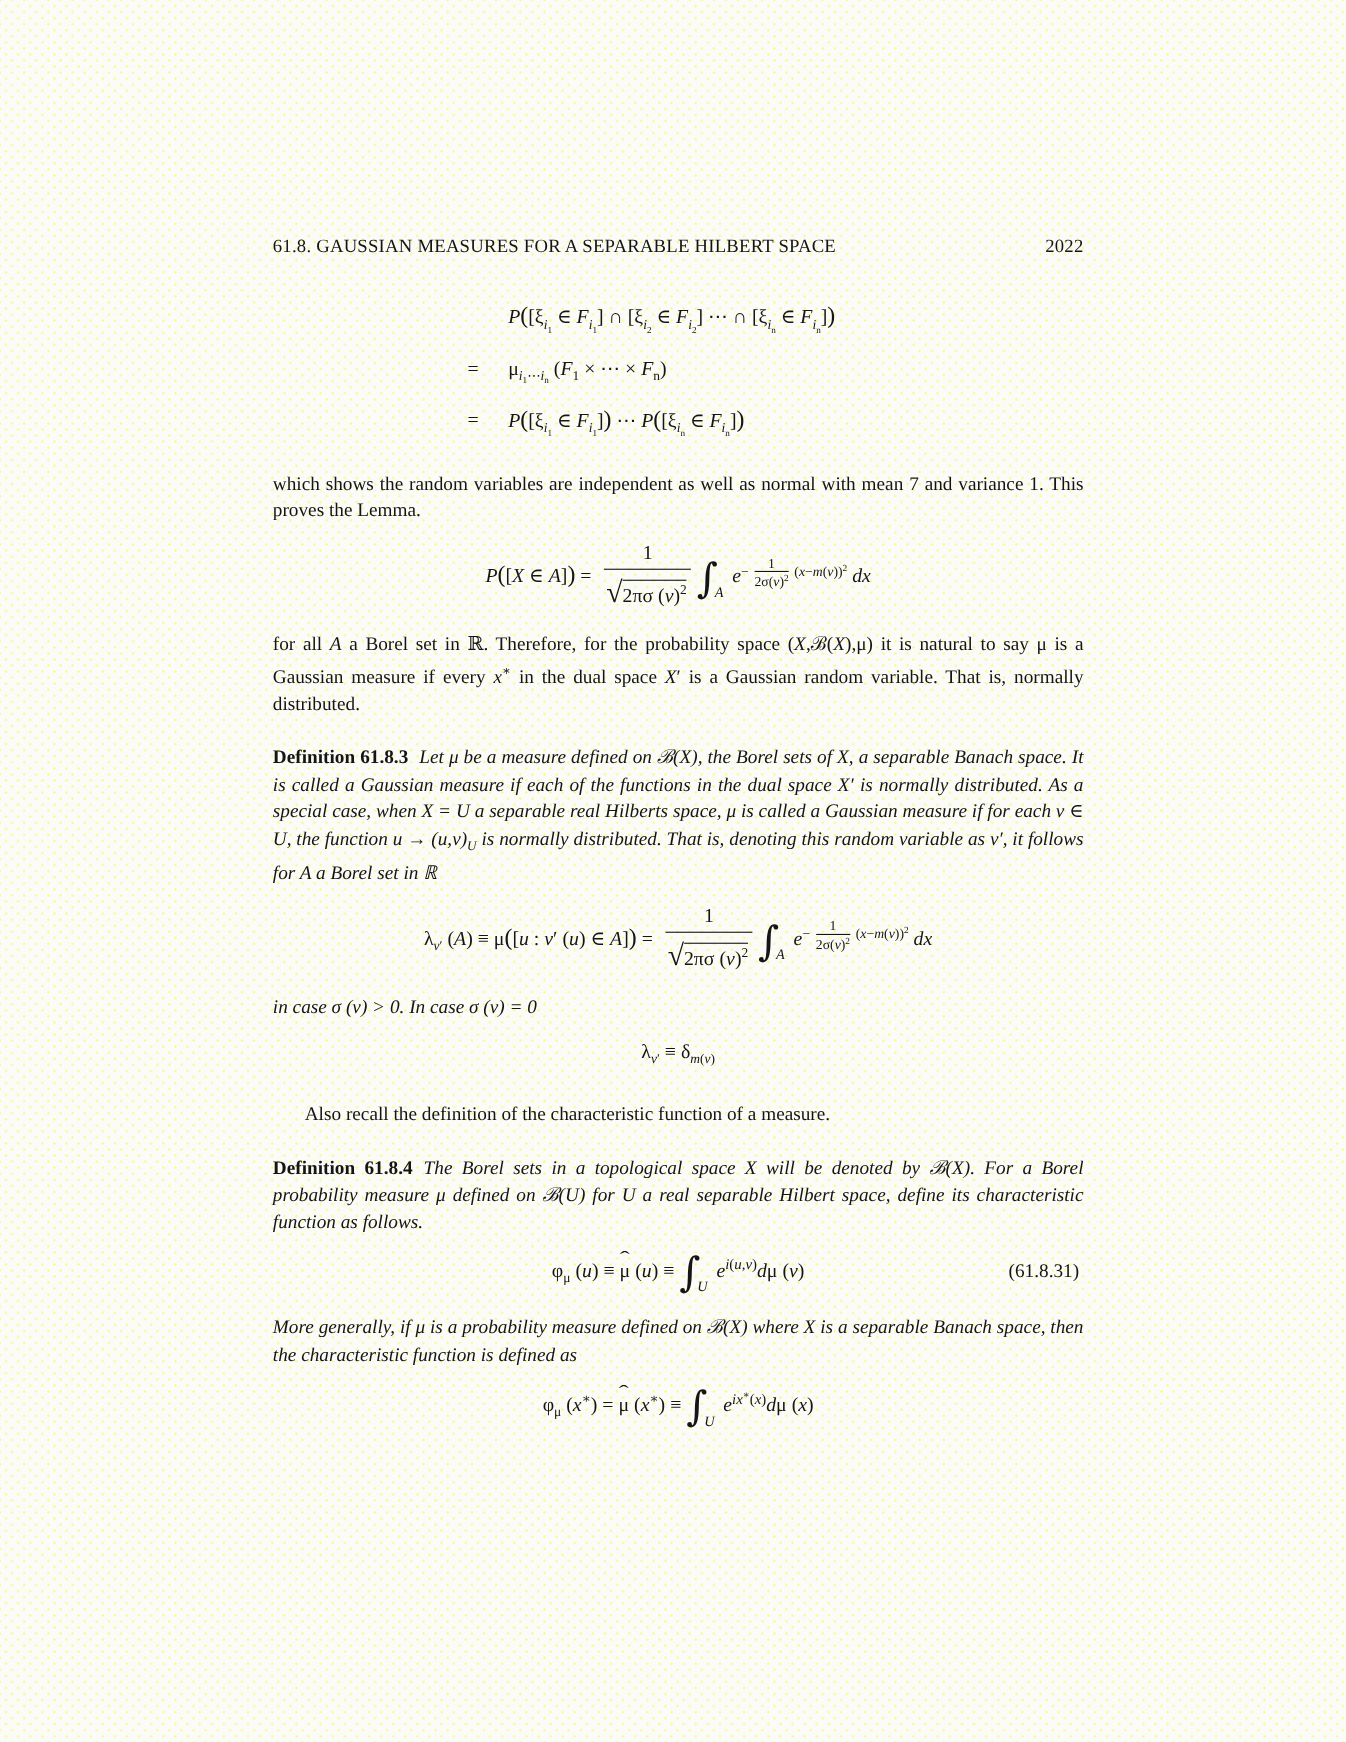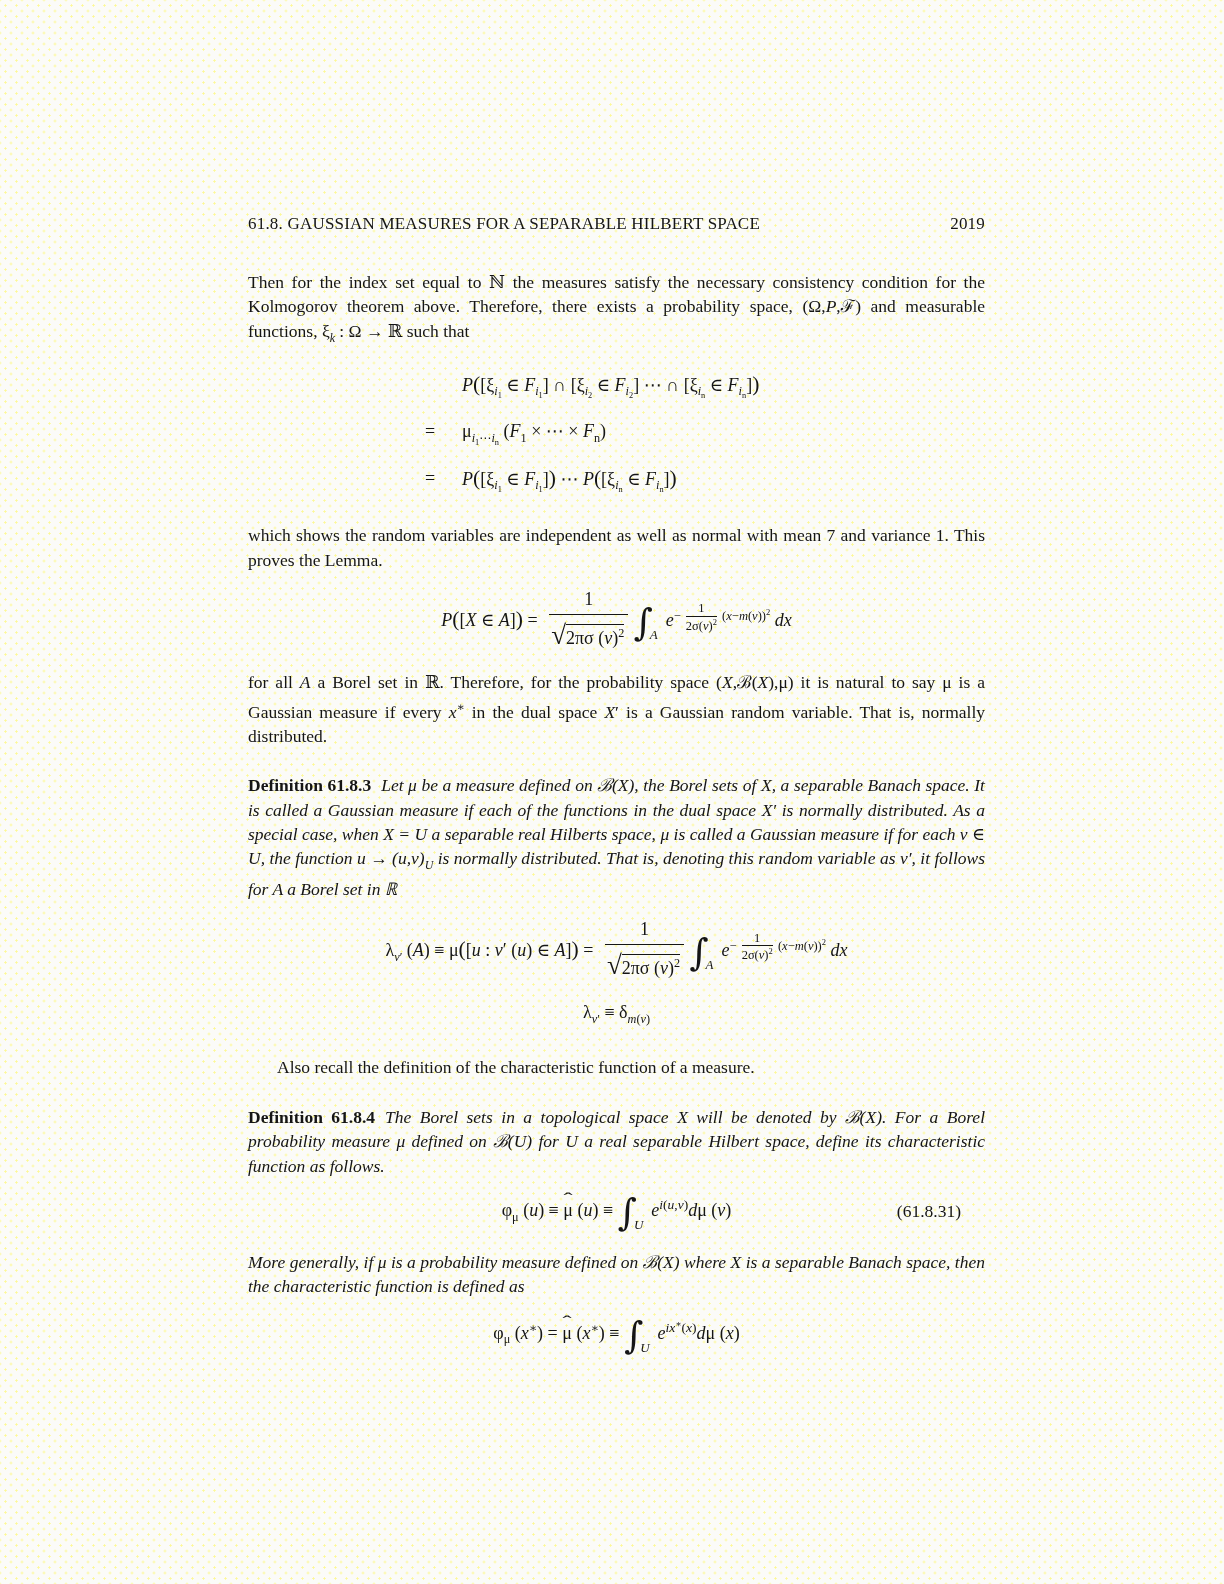--- a/index.html
+++ b/index.html
@@ -23,21 +23,21 @@
   sub{font-size:.68em;}
   sup{font-size:.68em;}
   
   .align{margin:17px 0 15px 177px;font-size:18px;}
   .arow{display:flex;align-items:flex-start;line-height:34.5px;white-space:nowrap;}
   .arel{display:inline-block;width:37px;}
   .bp{font-size:120%;}
   
   .deqn{font-size:18px;text-align:center;margin:19px 0 17px 0;white-space:nowrap;}
   .deqn.rel{position:relative;}
-  .tag{position:absolute;right:24px;top:50%;transform:translateY(-50%);font-size:17.5px;}
+  .tag{position:absolute;right:4px;top:50%;transform:translateY(-50%);font-size:17.5px;}
   .frac{display:inline-block;vertical-align:middle;text-align:center;margin:0 5px 0 7px;position:relative;top:-2px;}
   .fn{display:block;padding-bottom:4px;}
   .fd{display:block;border-top:1.3px solid #151515;padding:5px 4px 0 2px;white-space:nowrap;}
   .rt{font-size:150%;font-weight:400;}
   .rdc{display:inline-block;border-top:1.3px solid #151515;padding-top:1px;}
   .lint{font-family:"DejaVu Serif",serif;font-size:37px;line-height:0;vertical-align:middle;position:relative;top:1px;}
   .llim{font-size:13px;position:relative;top:13px;left:-3px;margin-right:5px;}
   .bexp{font-size:12.5px;vertical-align:6px;}
   .bexp2{font-size:13.5px;vertical-align:7px;}
   .sfrac{display:inline-block;text-align:center;vertical-align:middle;margin:0 2px;}
@@ -51,24 +51,23 @@
   .mt28{margin-top:29px;}
   .mt24{margin-top:25px;}
 </style>
 </head>
 <body>
 
 <div class="page">
 
   <div class="running-head">
     <span>61.8.  GAUSSIAN MEASURES FOR A SEPARABLE HILBERT SPACE</span>
-    <span>2019</span>
+    <span>2022</span>
   </div>
 
-  <p>Then for the index set equal to ℕ the measures satisfy the necessary consistency condition for the Kolmogorov theorem above. Therefore, there exists a probability space, (Ω,<i>P</i>,ℱ) and measurable functions, ξ<sub><i>k</i></sub> : Ω → ℝ such that</p>
 
   <div class="align">
     <div class="arow">
       <span class="arel"></span>
       <span><i>P</i><span class="bp">(</span>[ξ<sub><i>i</i><sub>1</sub></sub> ∈ <i>F</i><sub><i>i</i><sub>1</sub></sub>] ∩ [ξ<sub><i>i</i><sub>2</sub></sub> ∈ <i>F</i><sub><i>i</i><sub>2</sub></sub>] ⋯ ∩ [ξ<sub><i>i</i><sub>n</sub></sub> ∈ <i>F</i><sub><i>i</i><sub>n</sub></sub>]<span class="bp">)</span></span>
     </div>
     <div class="arow">
       <span class="arel">=</span>
       <span>μ<sub><i>i</i><sub>1</sub>⋯<i>i</i><sub>n</sub></sub> (<i>F</i><sub>1</sub> × ⋯ × <i>F</i><sub>n</sub>)</span>
     </div>
@@ -83,20 +82,21 @@
   <div class="deqn"><i>P</i><span class="bp">(</span>[<i>X</i> ∈ <i>A</i>]<span class="bp">)</span> = <span class="frac"><span class="fn">1</span><span class="fd"><span class="rt">√</span><span class="rdc">2πσ (<i>v</i>)<sup>2</sup></span></span></span><span class="lint">∫</span><span class="llim"><i>A</i></span><i>e</i><sup class="bexp">− <span class="sfrac"><span>1</span><span>2σ(<i>v</i>)<sup>2</sup></span></span> (<i>x</i>−<i>m</i>(<i>v</i>))<sup>2</sup></sup> <i>dx</i></div>
 
   <p>for all <i>A</i> a Borel set in ℝ. Therefore, for the probability space (<i>X</i>,ℬ(<i>X</i>),μ) it is natural to say μ is a Gaussian measure if every <i>x</i><sup>∗</sup> in the dual space <i>X</i>′ is a Gaussian random variable. That is, normally distributed.</p>
 
   <p class="def">
     <span class="deflabel">Definition 61.8.3</span><span>Let μ be a measure defined on ℬ(<i>X</i>), the Borel sets of <i>X</i>, a separable Banach space. It is called a Gaussian measure if each of the functions in the dual space <i>X</i>′ is normally distributed. As a special case, when <i>X</i> = <i>U</i> a separable real Hilberts space, μ is called a Gaussian measure if for each <i>v</i> ∈ <i>U</i>, the function <i>u</i> → (<i>u</i>,<i>v</i>)<sub><i>U</i></sub> is normally distributed. That is, denoting this random variable as <i>v</i>′, it follows for <i>A</i> a Borel set in ℝ</span>
   </p>
 
   <div class="deqn">λ<sub><i>v</i>′</sub> (<i>A</i>) ≡ μ<span class="bp">(</span>[<i>u</i> : <i>v</i>′ (<i>u</i>) ∈ <i>A</i>]<span class="bp">)</span> = <span class="frac"><span class="fn">1</span><span class="fd"><span class="rt">√</span><span class="rdc">2πσ (<i>v</i>)<sup>2</sup></span></span></span><span class="lint">∫</span><span class="llim"><i>A</i></span><i>e</i><sup class="bexp">− <span class="sfrac"><span>1</span><span>2σ(<i>v</i>)<sup>2</sup></span></span> (<i>x</i>−<i>m</i>(<i>v</i>))<sup>2</sup></sup> <i>dx</i></div>
 
+  <p class="itp">in case σ (<i>v</i>) &gt; 0. In case σ (<i>v</i>) = 0</p>
 
   <div class="deqn">λ<sub><i>v</i>′</sub> ≡ δ<sub><i>m</i>(<i>v</i>)</sub></div>
 
 
   <p class="indent mt28">Also recall the definition of the characteristic function of a measure.</p>
 
   <p class="def">
     <span class="deflabel">Definition 61.8.4</span><span>The Borel sets in a topological space <i>X</i> will be denoted by ℬ(<i>X</i>). For a Borel probability measure μ defined on ℬ(<i>U</i>) for <i>U</i> a real separable Hilbert space, define its characteristic function as follows.</span>
   </p>
 

